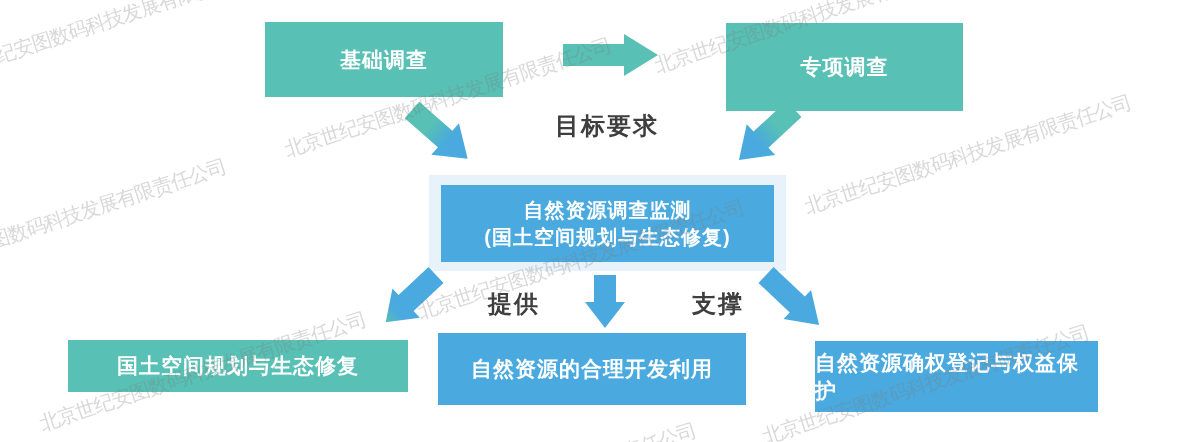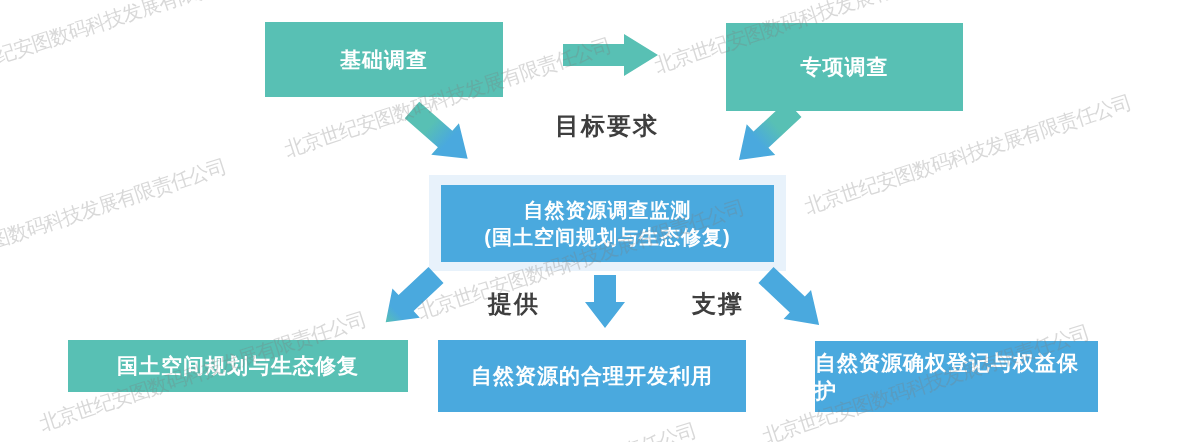--- a/index.html
+++ b/index.html
@@ -104,21 +104,21 @@
     </div>
   </div>
 
   <div class="flow-label" style="left:514px; top:304px;text-align:center;">提供</div>
   <div class="flow-label" style="left:698px; top:304px;margin-left:20px;">支撑</div>
 
   <div class="box teal" style="left:68px; top:340px; width:340px; height:52px;">
     <span>国土空间规划与生态修复</span>
   </div>
 
-  <div class="box blue" style="left:438px; top:340px; width:308px; height:72px;">
+  <div class="box blue" style="left:438px; top:333px; width:308px; height:72px;">
     <span>自然资源的合理开发利用</span>
   </div>
 
   <div class="box blue" style="left:815px; top:341px; width:283px; height:71px;">
     <span>自然资源确权登记与权益保护</span>
   </div>
 
   <svg id="arrow-layer" width="1200" height="442" viewBox="0 0 1200 442">
     <defs>
       <linearGradient id="gradTealBlueA" gradientUnits="userSpaceOnUse" x1="0" y1="0" x2="74" y2="0">

